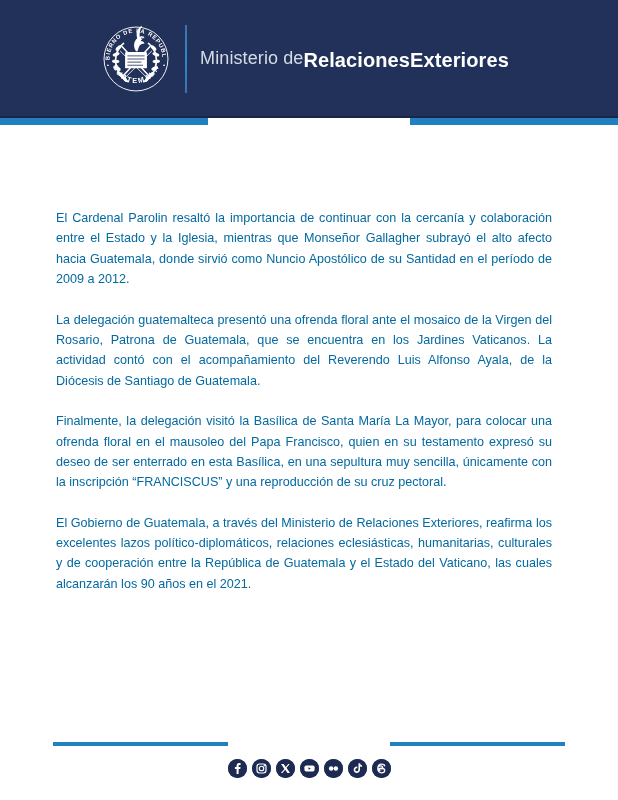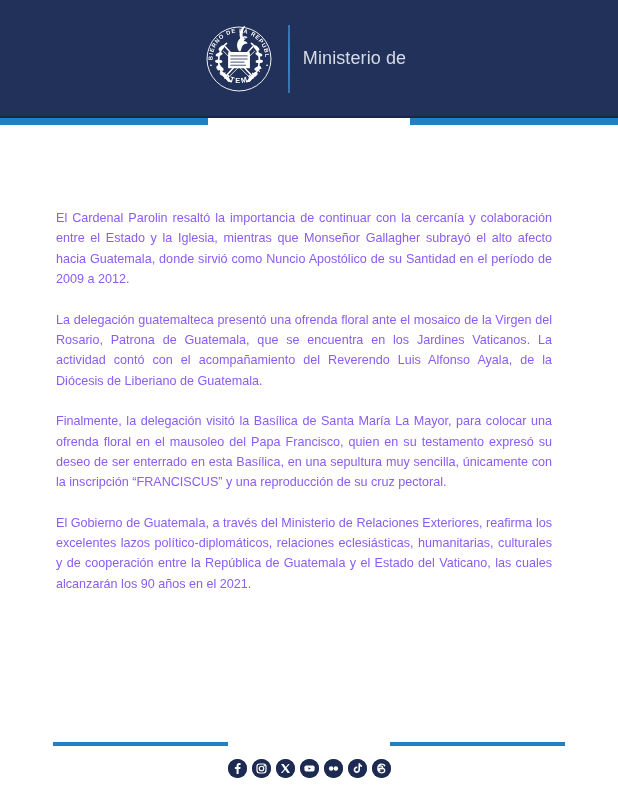--- a/index.html
+++ b/index.html
@@ -94,21 +94,21 @@
   .accent-seg.right { width: 208px; }
 
   
   .content {
     position: absolute;
     left: 56px;
     top: 208px;
     width: 510px;
   }
   .para {
-    color: #8b5cf6;
+    color: #0369a1;
     font-size: 12.6px;
     line-height: 1.62;
     text-align: justify;
     margin: 0 14px 20px 0;
     -webkit-hyphens: none;
     hyphens: none;
   }
   .para:last-child { margin-bottom: 0; }
 
   
@@ -218,36 +218,38 @@
                  C58,27 60,28 61,30 C58,30 55,31.5 54,34 C53,36.5 52.5,38.5 52,40 Z" fill="#ffffff"></path>
         <path d="M52,24 C49,17 52,10 58,7 C55,12 54,18 55,23 Z" fill="#ffffff"></path>
         <circle cx="57.6" cy="23.4" r="0.85" fill="#22315a"></circle>
       </svg>
     </div>
 
     <div class="brand-divider"></div>
 
     <div class="brand-text">
       <span class="brand-line1">Ministerio de</span>
+      <span class="brand-line2">Relaciones</span>
+      <span class="brand-line3">Exteriores</span>
     </div>
 
   </div>
 
   <div class="header-underlap"></div>
 </div>
 
 <div class="accent-bar">
   <div class="accent-seg left"></div>
   <div class="accent-seg gap"></div>
   <div class="accent-seg right"></div>
 </div>
 
 <div class="content">
   <p class="para">El Cardenal Parolin resaltó la importancia de continuar con la cercanía y colaboración entre el Estado y la Iglesia, mientras que Monseñor Gallagher subrayó el alto afecto hacia Guatemala, donde sirvió como Nuncio Apostólico de su Santidad en el período de 2009 a 2012.</p>
-  <p class="para">La delegación guatemalteca presentó una ofrenda floral ante el mosaico de la Virgen del Rosario, Patrona de Guatemala, que se encuentra en los Jardines Vaticanos. La actividad contó con el acompañamiento del Reverendo Luis Alfonso Ayala, de la Diócesis de Liberiano de Guatemala.</p>
+  <p class="para">La delegación guatemalteca presentó una ofrenda floral ante el mosaico de la Virgen del Rosario, Patrona de Guatemala, que se encuentra en los Jardines Vaticanos. La actividad contó con el acompañamiento del Reverendo Luis Alfonso Ayala, de la Diócesis de Santiago de Guatemala.</p>
   <p class="para">Finalmente, la delegación visitó la Basílica de Santa María La Mayor, para colocar una ofrenda floral en el mausoleo del Papa Francisco, quien en su testamento expresó su deseo de ser enterrado en esta Basílica, en una sepultura muy sencilla, únicamente con la inscripción “FRANCISCUS” y una reproducción de su cruz pectoral.</p>
   <p class="para">El Gobierno de Guatemala, a través del Ministerio de Relaciones Exteriores, reafirma los excelentes lazos político-diplomáticos, relaciones eclesiásticas, humanitarias, culturales y de cooperación entre la República de Guatemala y el Estado del Vaticano, las cuales alcanzarán los 90 años en el 2021.</p>
 </div>
 
 <div class="footer">
 
   <div class="footer-rules">
     <div class="footer-rule left"></div>
     <div class="footer-rule right"></div>
   </div>

